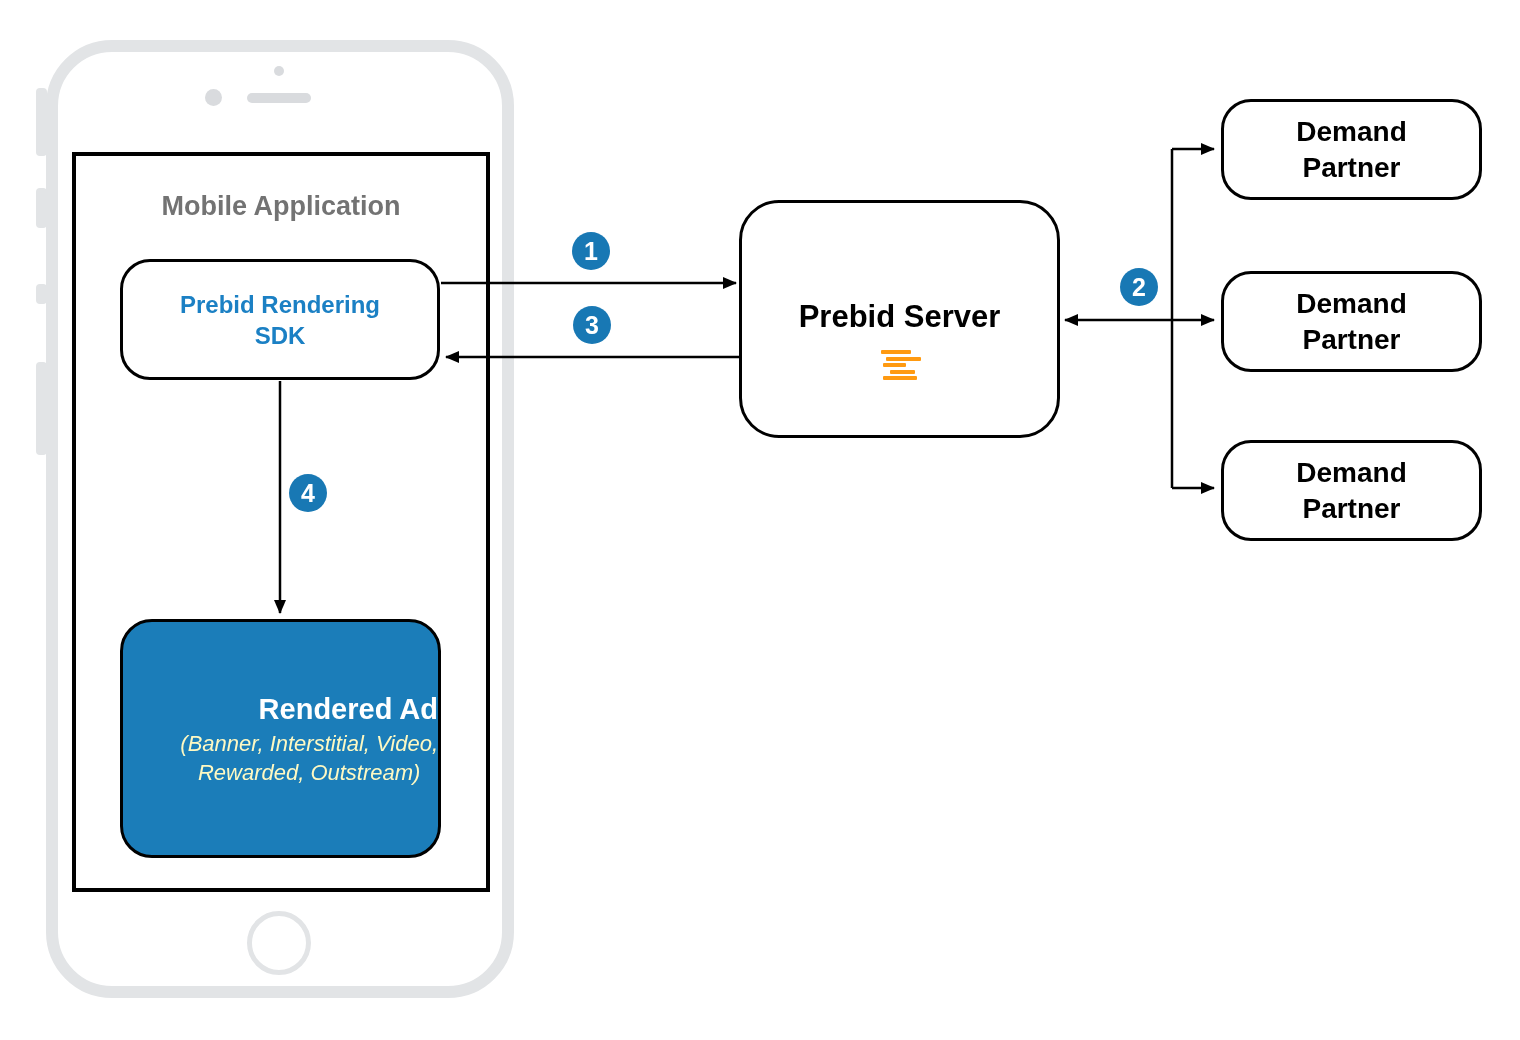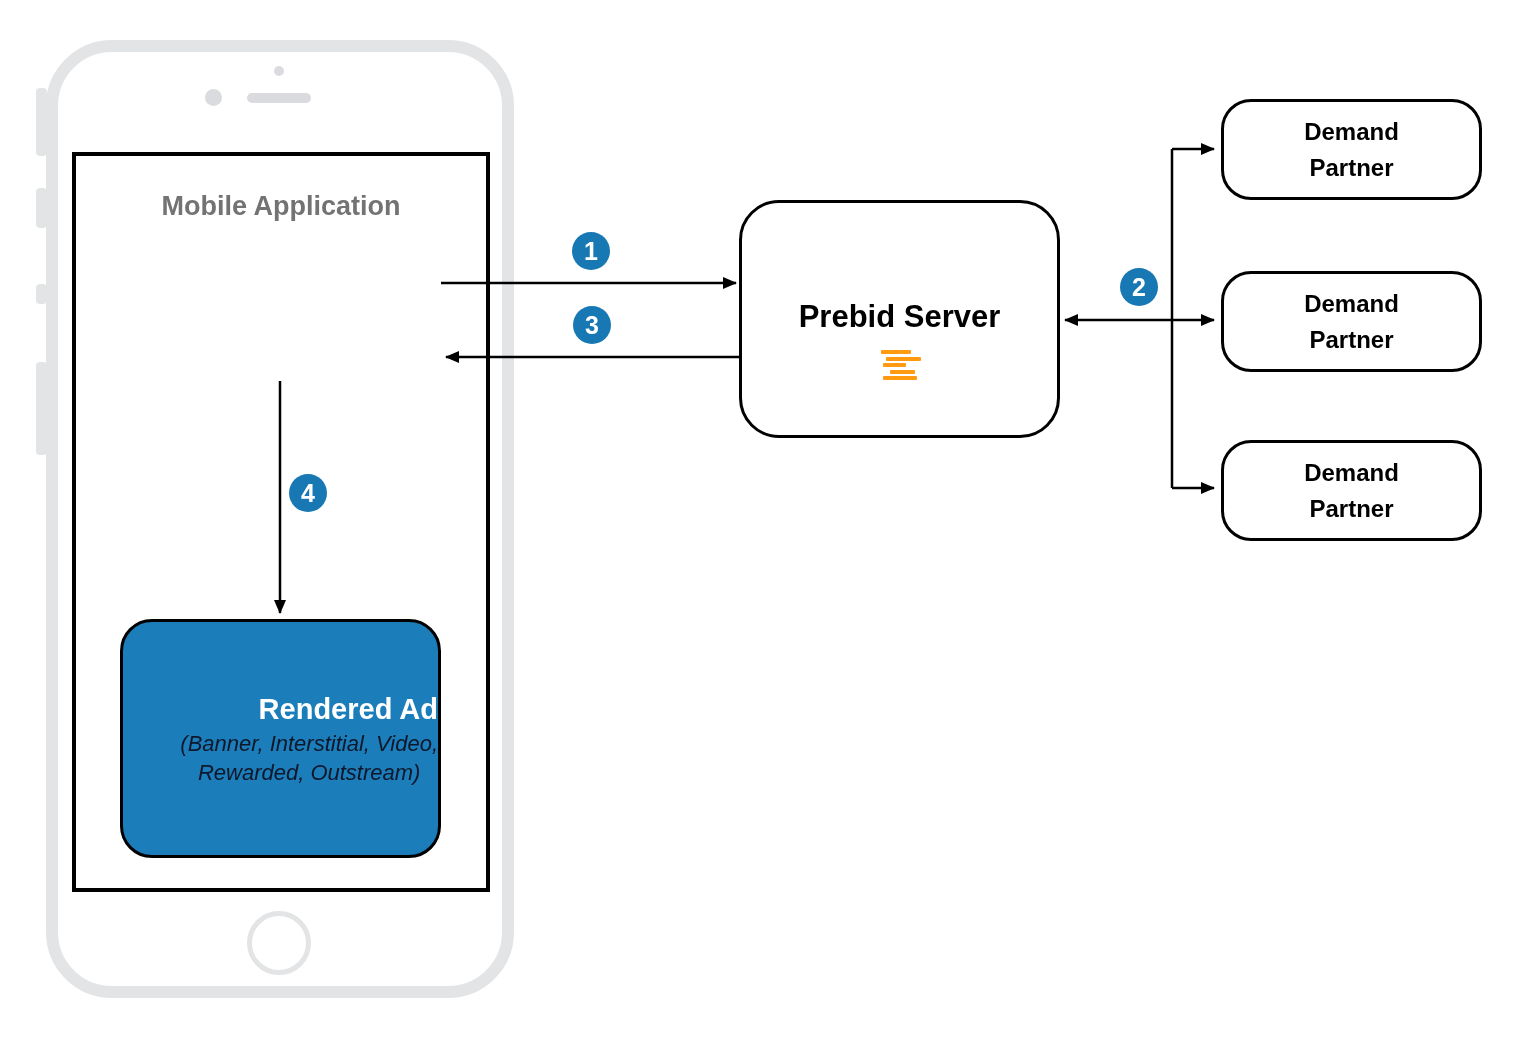--- a/index.html
+++ b/index.html
@@ -52,21 +52,21 @@
     color:#1b80c4;font-weight:bold;font-size:24px;line-height:31px;
     text-align:center;white-space:pre-line;
   }
   .ad-box{
     position:absolute;left:120px;top:619px;width:321px;height:239px;
     border:3px solid #000;border-radius:32px;background:#1b7db9;box-sizing:border-box;
     display:flex;flex-direction:column;align-items:flex-end;justify-content:center;
   }
   .ad-title{color:#ffffff;font-weight:bold;font-size:29px;line-height:36px;text-align:center;}
   .ad-formats{
-    color:#0f172a;font-style:italic;font-size:22px;line-height:29px;
+    color:#fef9c3;font-style:italic;font-size:22px;line-height:29px;
     text-align:center;white-space:pre-line;margin-top:2px;
   }
 
   
   .server-box{
     position:absolute;left:739px;top:200px;width:321px;height:238px;
     border:3px solid #000;border-radius:40px;background:#ffffff;box-sizing:border-box;
   }
   .server-title{
     margin-top:96px;text-align:center;color:#000;
@@ -83,21 +83,21 @@
   
   .dp-box{
     position:absolute;left:1221px;width:261px;height:101px;
     border:3px solid #000;border-radius:30px;background:#ffffff;box-sizing:border-box;
     display:flex;align-items:center;justify-content:center;
   }
   .dp1{top:99px;}
   .dp2{top:271px;}
   .dp3{top:440px;}
   .dp-label{
-    color:#000;font-weight:bold;font-size:24px;line-height:36px;
+    color:#000;font-weight:bold;font-size:28px;line-height:36px;
     text-align:center;white-space:pre-line;
   }
 
   
   .arrows{position:absolute;left:0;top:0;width:1520px;height:1040px;pointer-events:none;z-index:5;}
   .badge{
     position:absolute;width:38px;height:38px;border-radius:50%;
     background:#1878b4;color:#ffffff;font-weight:bold;font-size:25px;
     display:flex;align-items:center;justify-content:center;z-index:6;
   }
@@ -118,20 +118,24 @@
 
   <div class="phone"></div>
   <div class="cam-dot abs"></div>
   <div class="sensor-dot abs"></div>
   <div class="speaker-bar abs"></div>
   <div class="home-btn abs"></div>
 
   <div class="app-box"></div>
   <div class="app-title">Mobile Application</div>
 
+  <div class="sdk-box">
+    <span class="sdk-label">Prebid Rendering
+SDK</span>
+  </div>
 
   <div class="ad-box">
     <div class="ad-title">Rendered Ad</div>
     <div class="ad-formats">(Banner, Interstitial, Video,
 Rewarded, Outstream)</div>
   </div>
 
   <div class="server-box">
     <div class="server-title">Prebid Server</div>
     <div class="prebid-logo">

